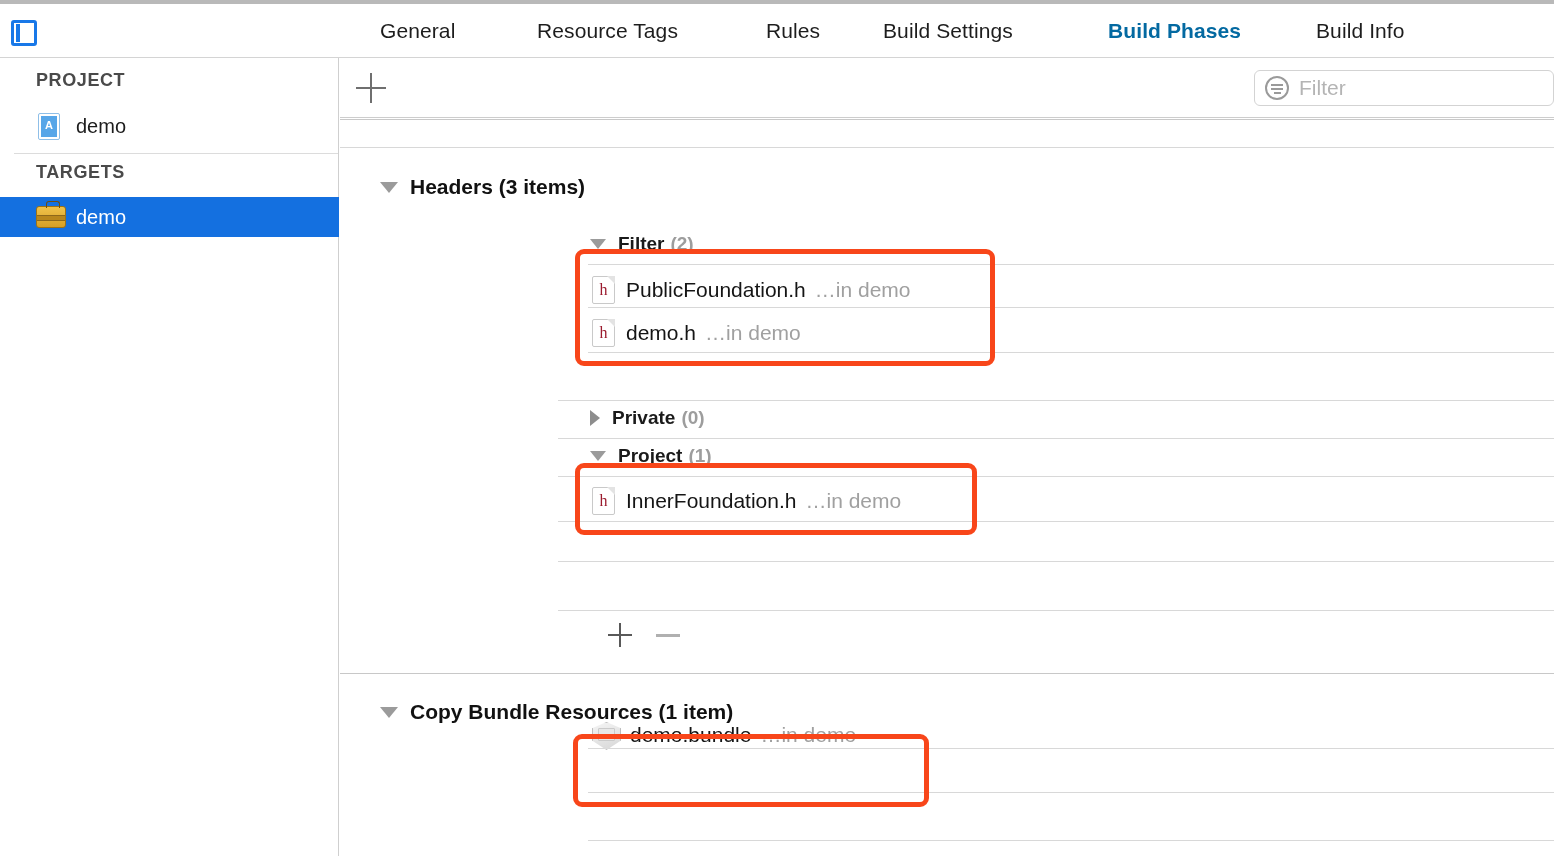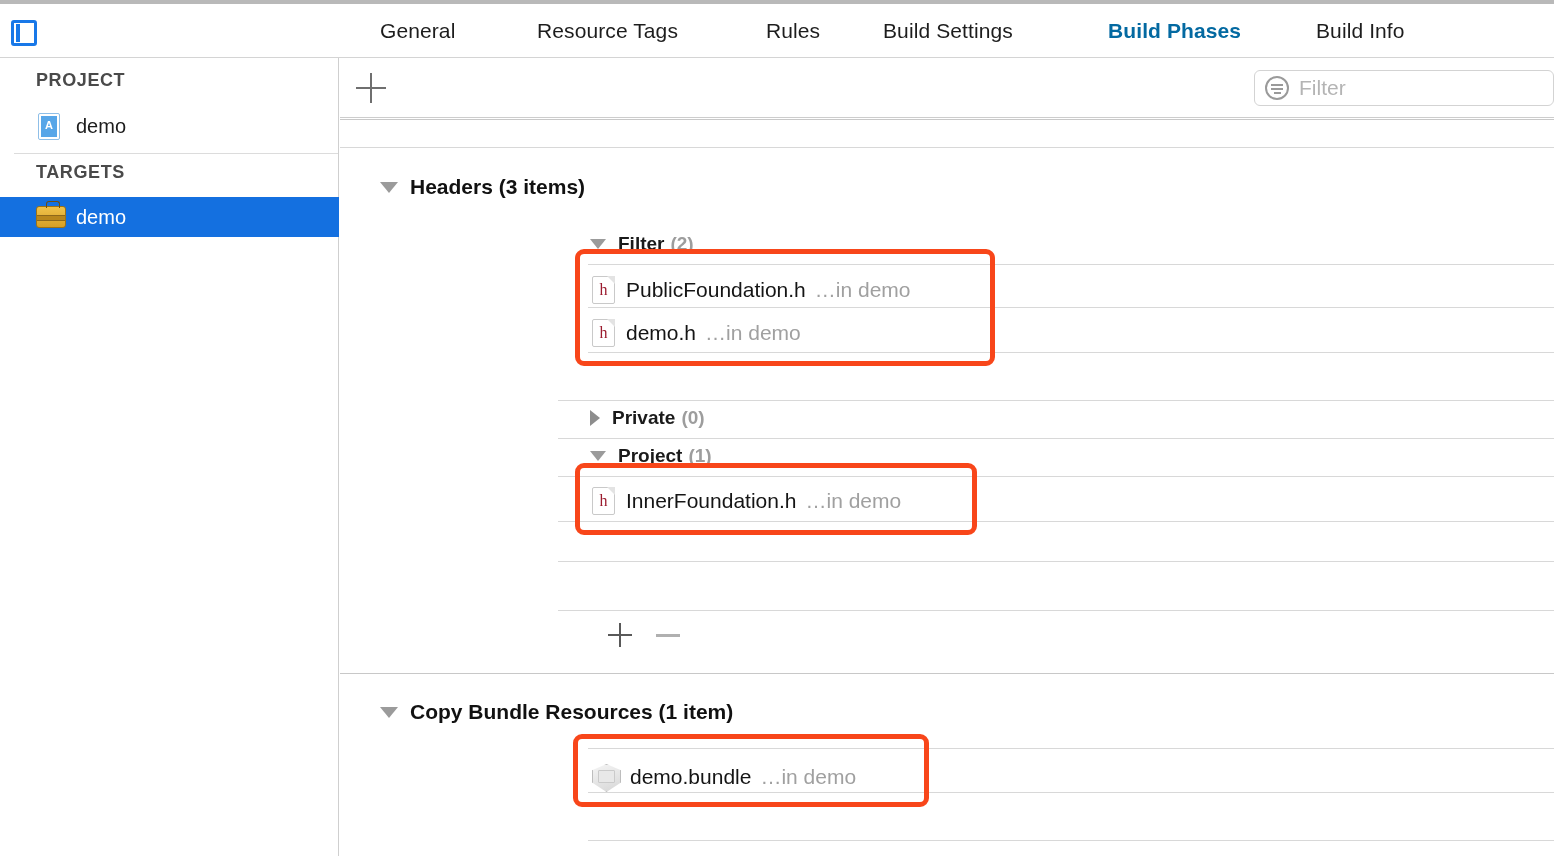--- a/index.html
+++ b/index.html
@@ -339,21 +339,21 @@
     <div class="pm-minus" style="left:316px; top:515px;"></div>
 
     <div class="hline strong" style="top:554px;"></div>
 
     <div class="phase-header" style="left:40px; top:581px;">
       <span class="tri down"></span>
       <span>Copy Bundle Resources (1 item)</span>
     </div>
 
     <div class="hline inset" style="top:629px;"></div>
-    <div class="file-row" style="left:252px; top:644px;justify-content:center;">
+    <div class="file-row" style="left:252px; top:602px;justify-content:center;">
       <span class="icon-bundle"></span>
       <span>demo.bundle</span>
       <span class="file-loc">…in demo</span>
     </div>
     <div class="hline inset" style="top:673px;"></div>
     <div class="hline inset" style="top:721px;"></div>
 
     <div class="anno" style="left:235px; top:130px; width:420px; height:117px;"></div>
 
     <div class="anno" style="left:235px; top:344px; width:402px; height:72px;"></div>

